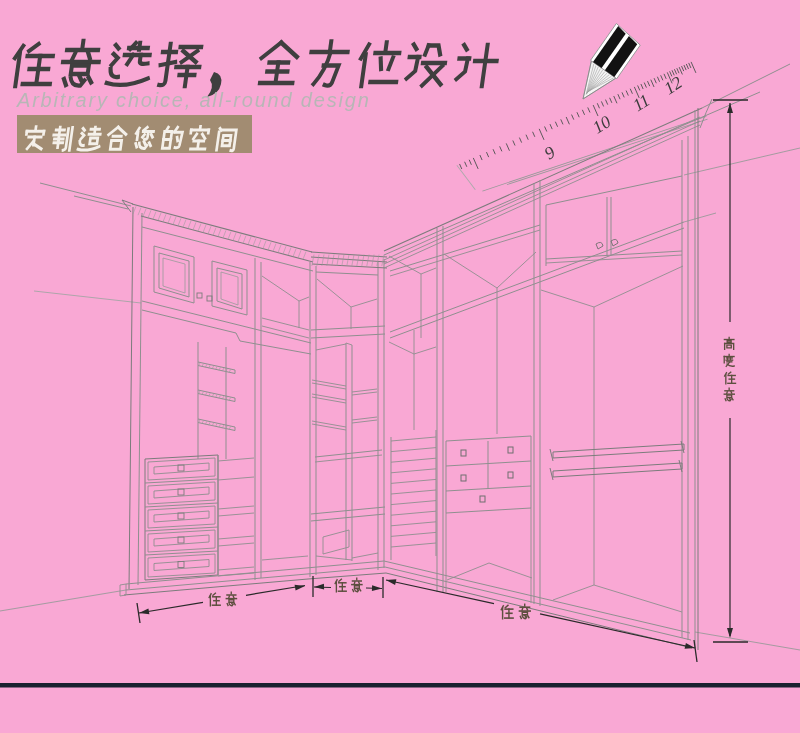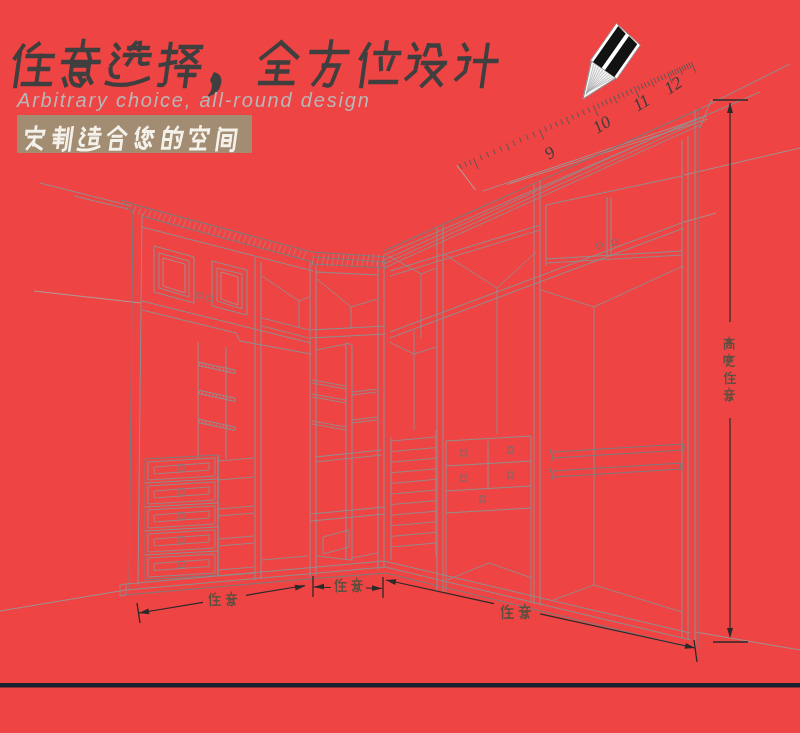--- a/index.html
+++ b/index.html
@@ -1,16 +1,16 @@
 <!DOCTYPE html>
 <html><head>
 <meta charset="utf-8">
 <style>
 html,body{margin:0;padding:0;background:#ffffff;}
-#page{position:relative;width:800px;height:733px;background:#ef4444;overflow:hidden;font-family:"Liberation Sans",sans-serif;}
+#page{position:relative;width:800px;height:733px;background:#f9a8d4;overflow:hidden;font-family:"Liberation Sans",sans-serif;}
 </style>
 </head>
 <body>
 <div id="page">
 <svg width="800" height="733" viewBox="0 0 800 733">
 
 <g>
 <g transform="translate(10.0,40.0) skewX(-8) scale(0.4700,0.5000)" stroke="#3f3f3f" stroke-width="8.60" fill="none" stroke-linecap="square">
 <path d="M30,12 L16,36"></path>
 <path d="M25,26 V92"></path>

